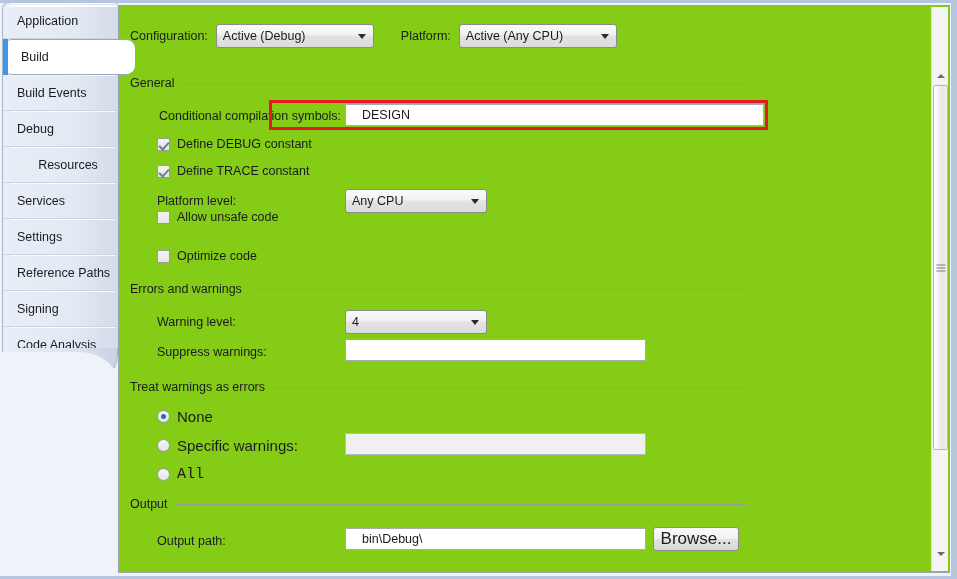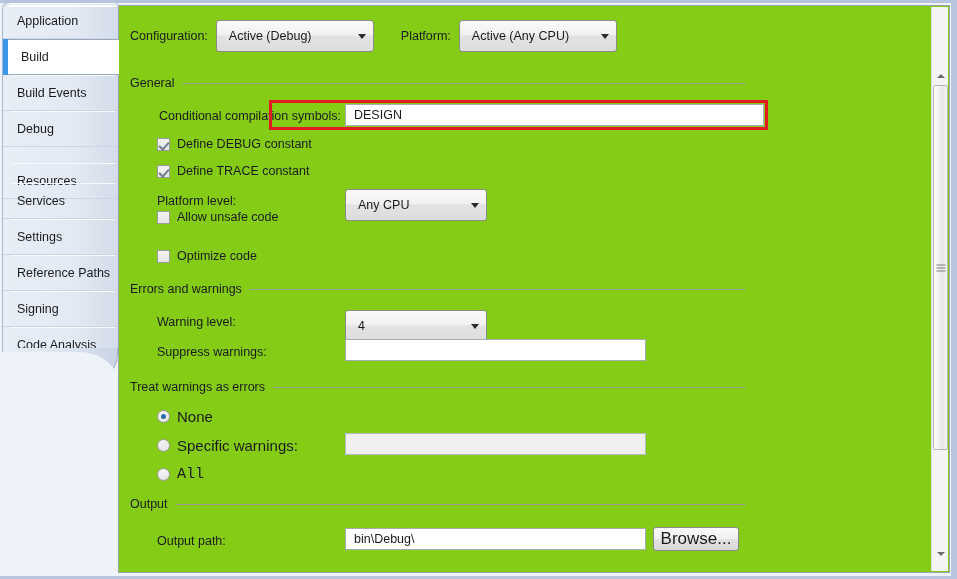--- a/index.html
+++ b/index.html
@@ -80,23 +80,24 @@
     white-space: nowrap;
   }
   .tab .tab-sep-top {
     position: absolute; left: 8px; right: 4px; top: 0; height: 1px;
     background: #f6f9fd;
   }
   .tab.selected {
     background: #ffffff;
     border-top: 1px solid #9aa8bd;
     border-bottom: 1px solid #9aa8bd;
-    width: 116px;
+    width: 132px;
     padding-left: 18px;
     z-index: 5;
+    border-radius: 9px;
   }
   .tab.selected .accent {
     position: absolute;
     left: 0; top: -1px; bottom: -1px;
     width: 5px;
     background: #3d97e8;
   }
 
   
   #panel {
@@ -122,27 +123,27 @@
   }
   .field-label {
     font-size: 12.5px;
     color: #1b1b1f;
     white-space: nowrap;
   }
 
   
   .combo {
     position: relative;
-    height: 32px;
+    height: 24px;
     background: linear-gradient(to bottom, #fafafa 0%, #f1f1f1 45%, #e3e3e3 50%, #dcdcdc 100%);
     border: 1px solid #8b8b8b;
     border-radius: 3px;
     display: flex;
     align-items: center;
-    padding-left: 12px;
+    padding-left: 6px;
     font-size: 12.5px;
     color: #1b1b1f;
     cursor: default;
   }
   .combo .arrow {
     position: absolute;
     right: 7px; top: 50%;
     margin-top: -2px;
     width: 0; height: 0;
     border-left: 4.5px solid transparent;
@@ -173,21 +174,21 @@
   
   .textbox {
     position: absolute;
     height: 22px;
     background: #ffffff;
     border: 1px solid #a5acb2;
     font-size: 12.5px;
     color: #1b1b1f;
     display: flex;
     align-items: center;
-    padding-left: 8px;
+    padding-left: 16px;
     cursor: text;
   }
   .textbox.disabled {
     background: #eff0ef;
     border: 1px solid #b4b9bd;
     color: #8a8a8a;
     cursor: default;
   }
 
   
@@ -342,21 +343,21 @@
     <div class="tab" style="top:72px;">
       <span class="tab-sep-top"></span>
       <span>Build Events</span>
     </div>
 
     <div class="tab" style="top:108px;">
       <span class="tab-sep-top"></span>
       <span>Debug</span>
     </div>
 
-    <div class="tab" style="top:160px;">
+    <div class="tab" style="top:144px;justify-content:center;">
       <span class="tab-sep-top"></span>
       <span>Resources</span>
     </div>
 
     <div class="tab" style="top:216px;">
       <span class="tab-sep-top"></span>
       <span>Settings</span>
     </div>
 
     <div class="tab" style="top:180px;">

